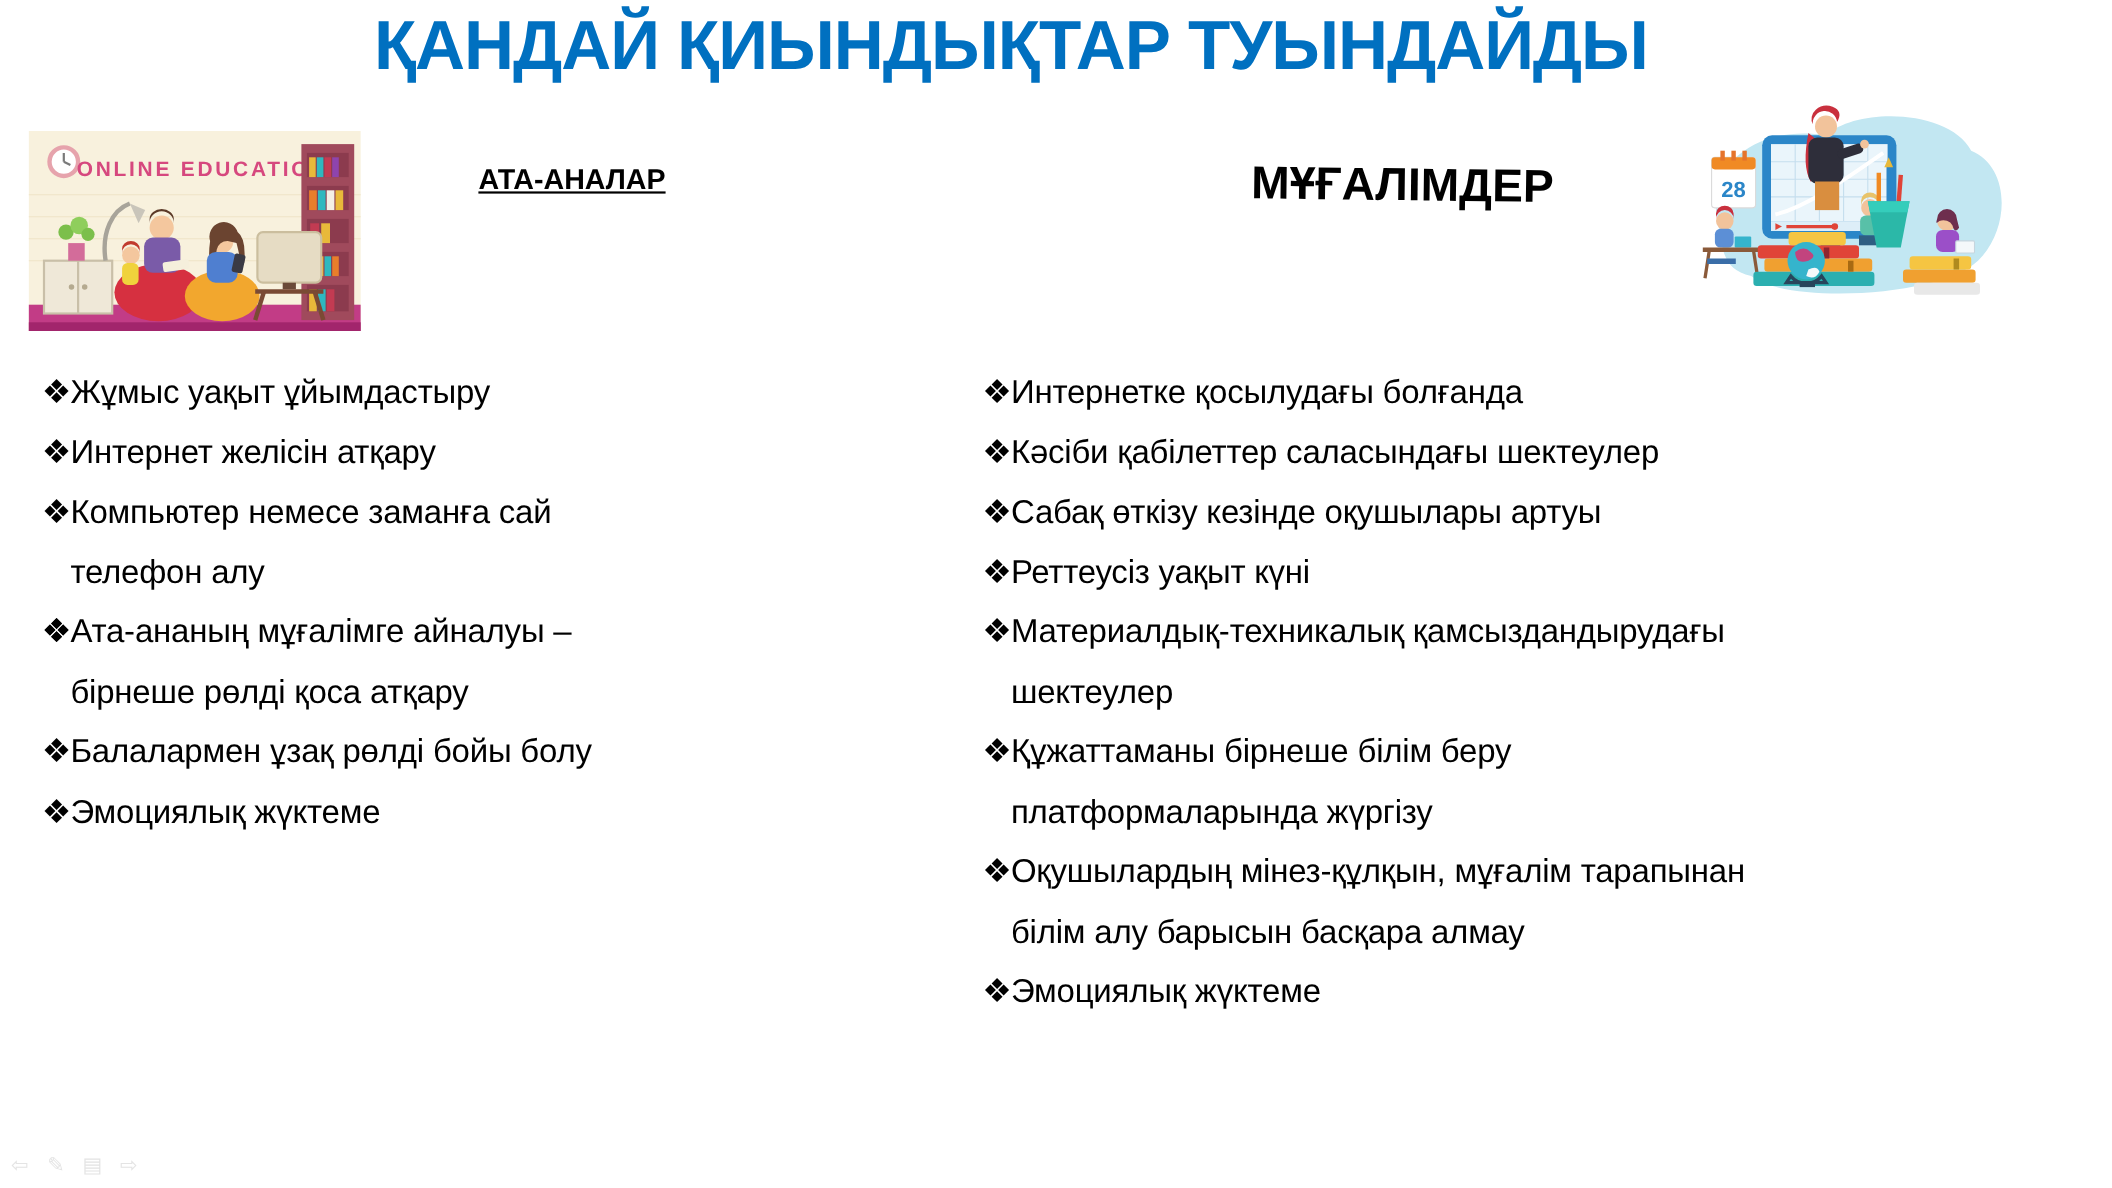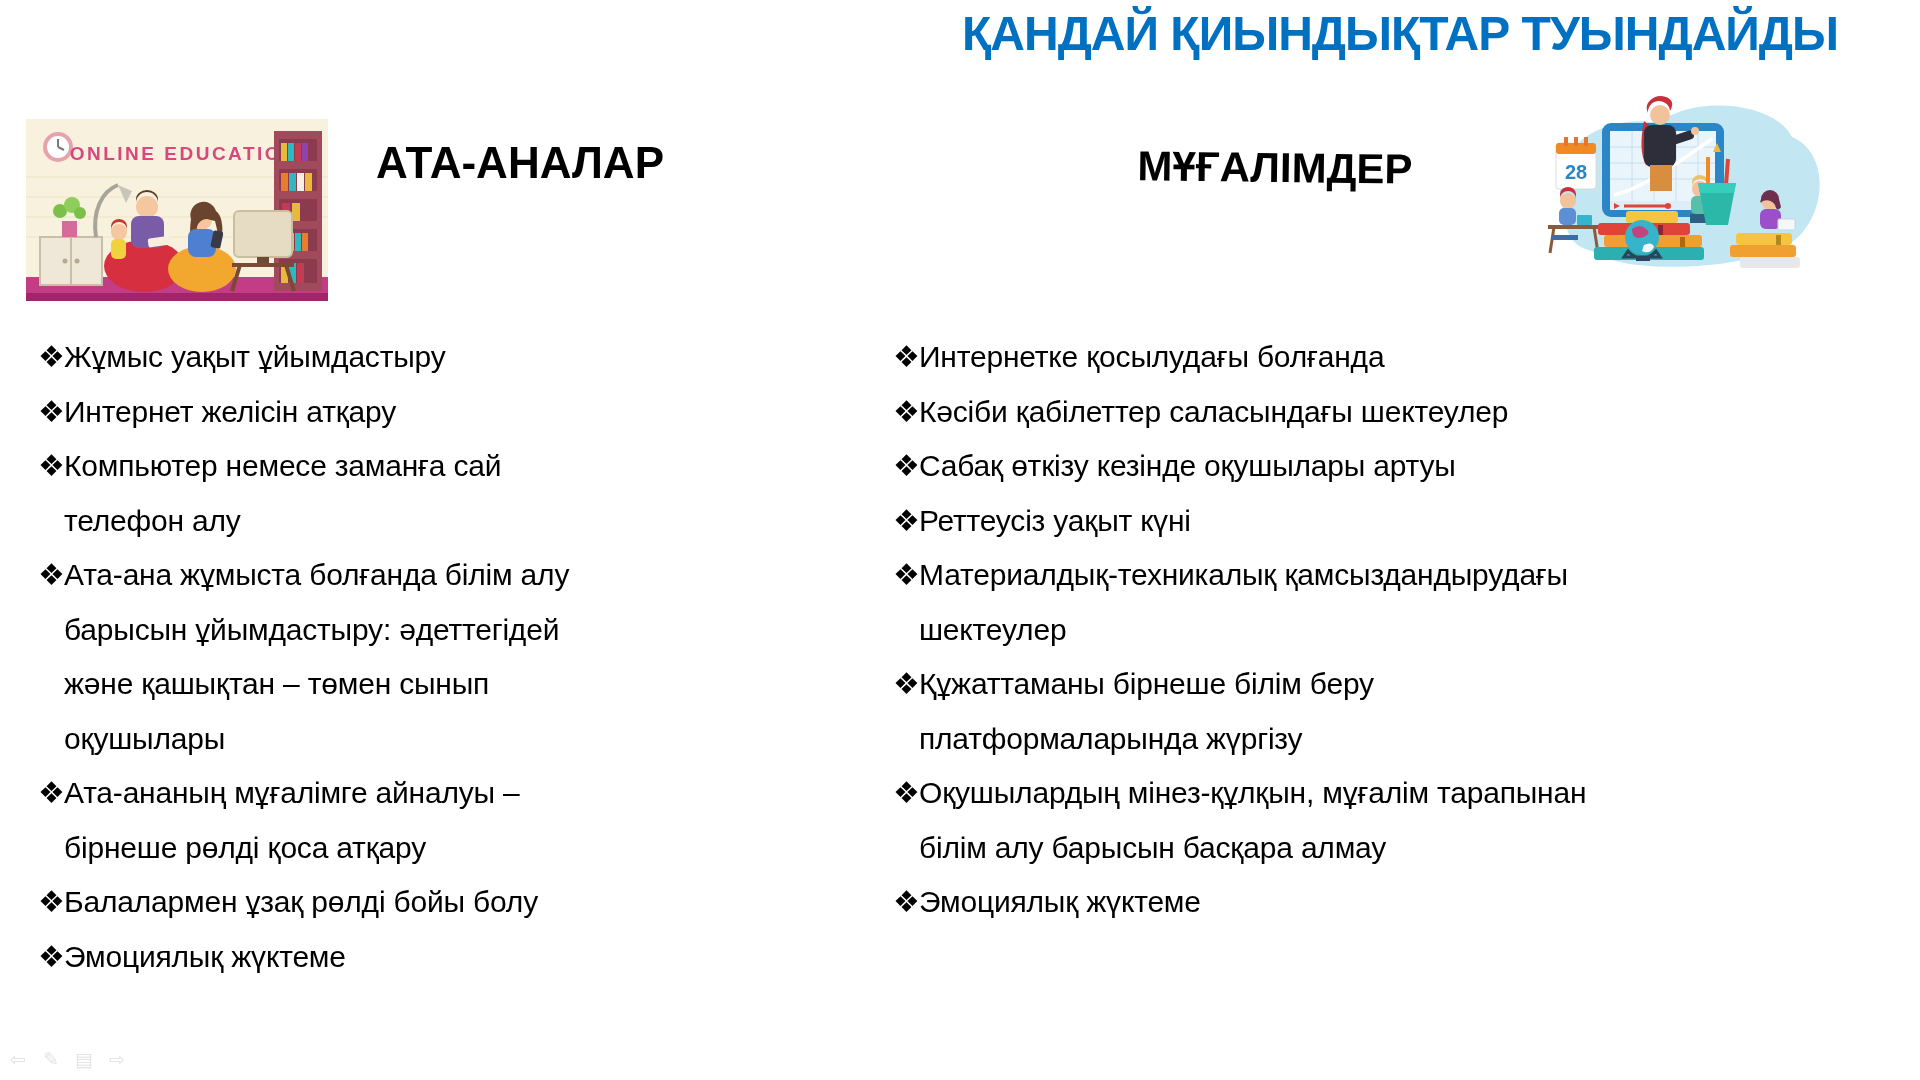--- a/index.html
+++ b/index.html
@@ -6,31 +6,31 @@
   .slide{
     position:relative;
     width:1920px;height:1080px;
     background:#ffffff;
     overflow:hidden;
     font-family:"Liberation Sans","DejaVu Sans",sans-serif;
     color:#000;
   }
   .title{
     position:absolute;top:6px;left:0;width:1838px;
-    margin:0;text-align:right;
-    font-size:48px;font-weight:bold;letter-spacing:-1px;
+    margin:0;text-align:center;
+    font-size:63px;font-weight:bold;letter-spacing:-1px;
     color:#0070C0;
   }
   .illus{position:absolute;}
   .img-left{left:26px;top:119px;width:302px;height:182px;}
   .img-right{left:1540px;top:85px;width:290px;height:198px;}
   .col-heading{
     position:absolute;margin:0;font-weight:bold;color:#000;text-align:center;
   }
-  .head-left{left:330px;top:138px;width:380px;font-size:44px;}
+  .head-left{left:330px;top:148px;width:380px;font-size:26px;text-decoration:underline;}
   .head-right{left:1090px;top:144px;width:370px;font-size:42px;transform:rotate(0.7deg);}
   .list{
     position:absolute;margin:0;padding:0;list-style:none;
     font-size:30px;line-height:54.5px;letter-spacing:-0.2px;
   }
   .list-left{left:38px;top:330px;width:620px;}
   .list-right{left:893px;top:330px;width:745px;}
   .list li{position:relative;padding-left:26px;}
   .list .bullet{position:absolute;left:0;top:0;font-family:"DejaVu Sans",sans-serif;}
   .item-text{white-space:pre-line;}
@@ -253,24 +253,21 @@
 
   <ul class="list list-left">
 
       <li><span class="bullet">❖</span><span class="item-text">Жұмыс уақыт ұйымдастыру</span></li>
 
       <li><span class="bullet">❖</span><span class="item-text">Интернет желісін атқару</span></li>
 
       <li><span class="bullet">❖</span><span class="item-text">Компьютер немесе заманға сай
 телефон алу</span></li>
 
-      <li><span class="bullet">❖</span><span class="item-text">Ата-ана жұмыста болғанда білім алу
-барысын ұйымдастыру: әдеттегідей
-және қашықтан – төмен сынып
-оқушылары</span></li>
+      <li><span class="bullet">❖</span></li>
 
       <li><span class="bullet">❖</span><span class="item-text">Ата-ананың мұғалімге айналуы –
 бірнеше рөлді қоса атқару</span></li>
 
       <li><span class="bullet">❖</span><span class="item-text">Балалармен ұзақ рөлді бойы болу</span></li>
 
       <li><span class="bullet">❖</span><span class="item-text">Эмоциялық жүктеме</span></li>
     </ul>
 
   <ul class="list list-right">

